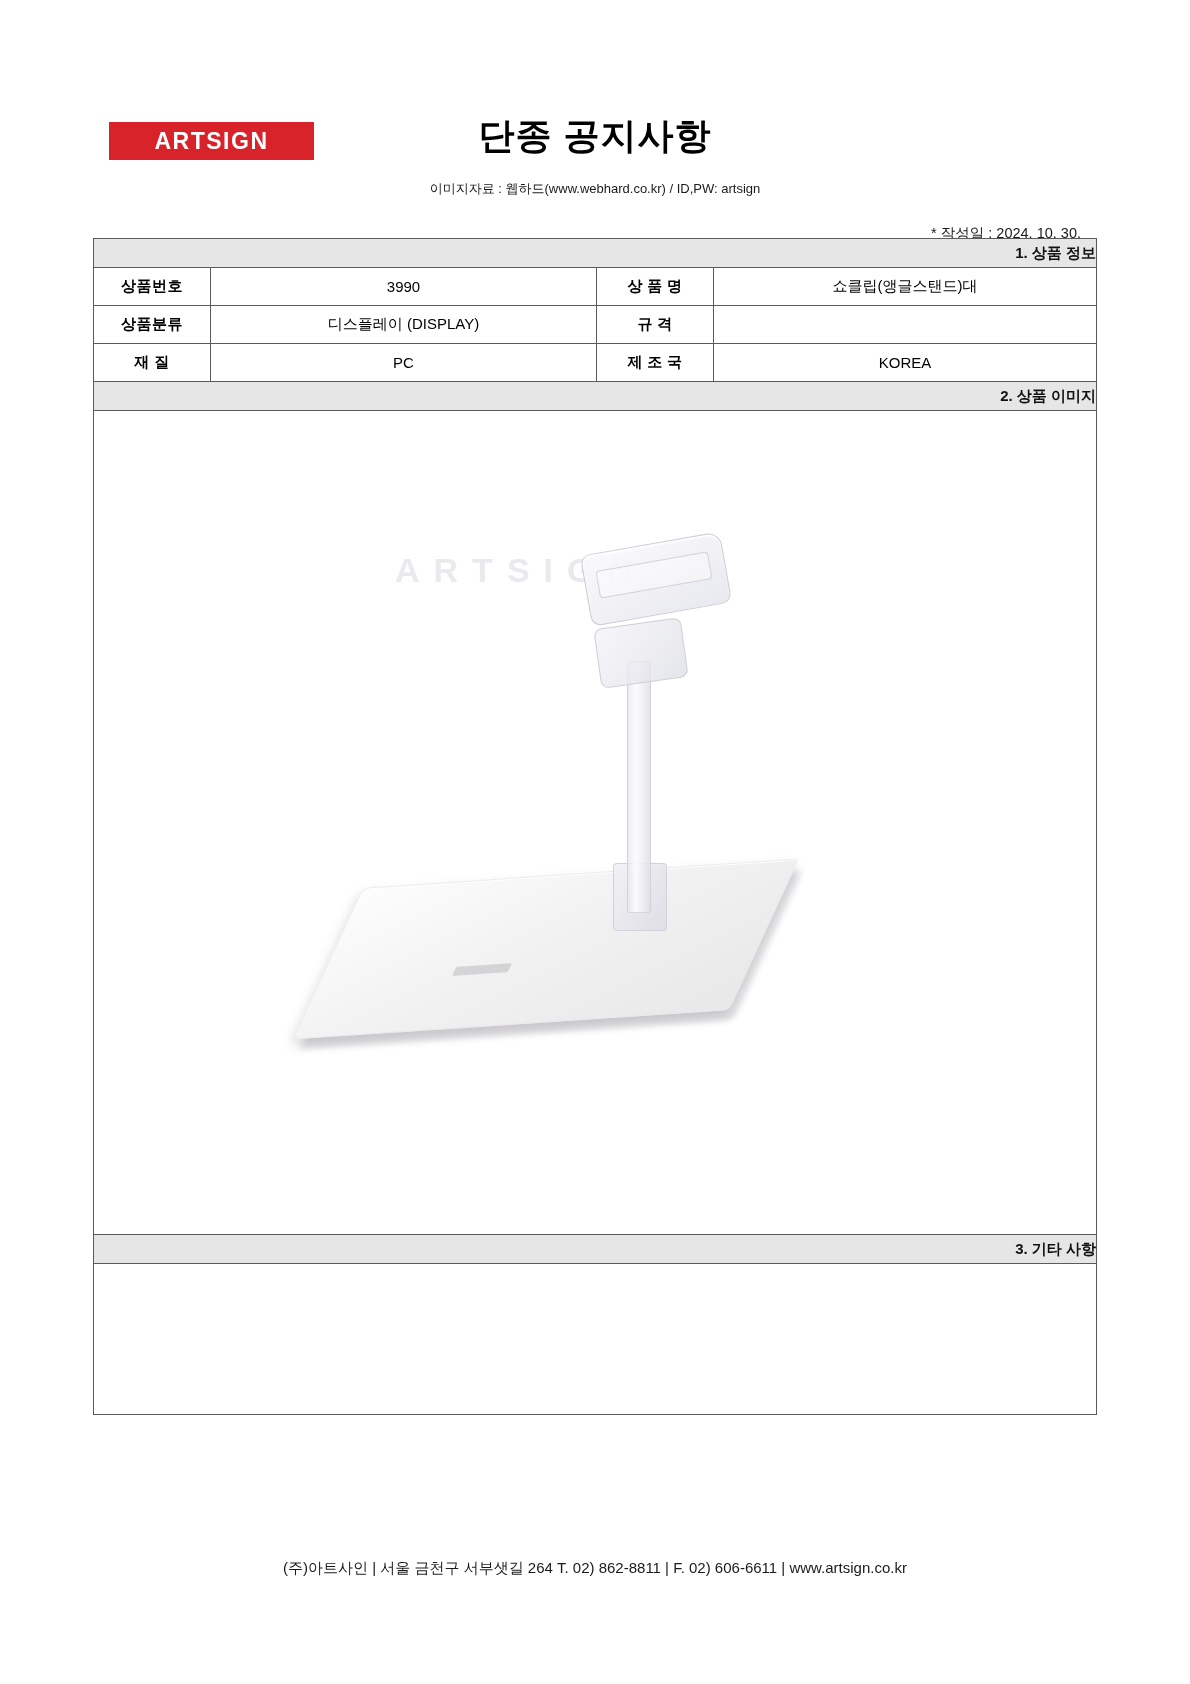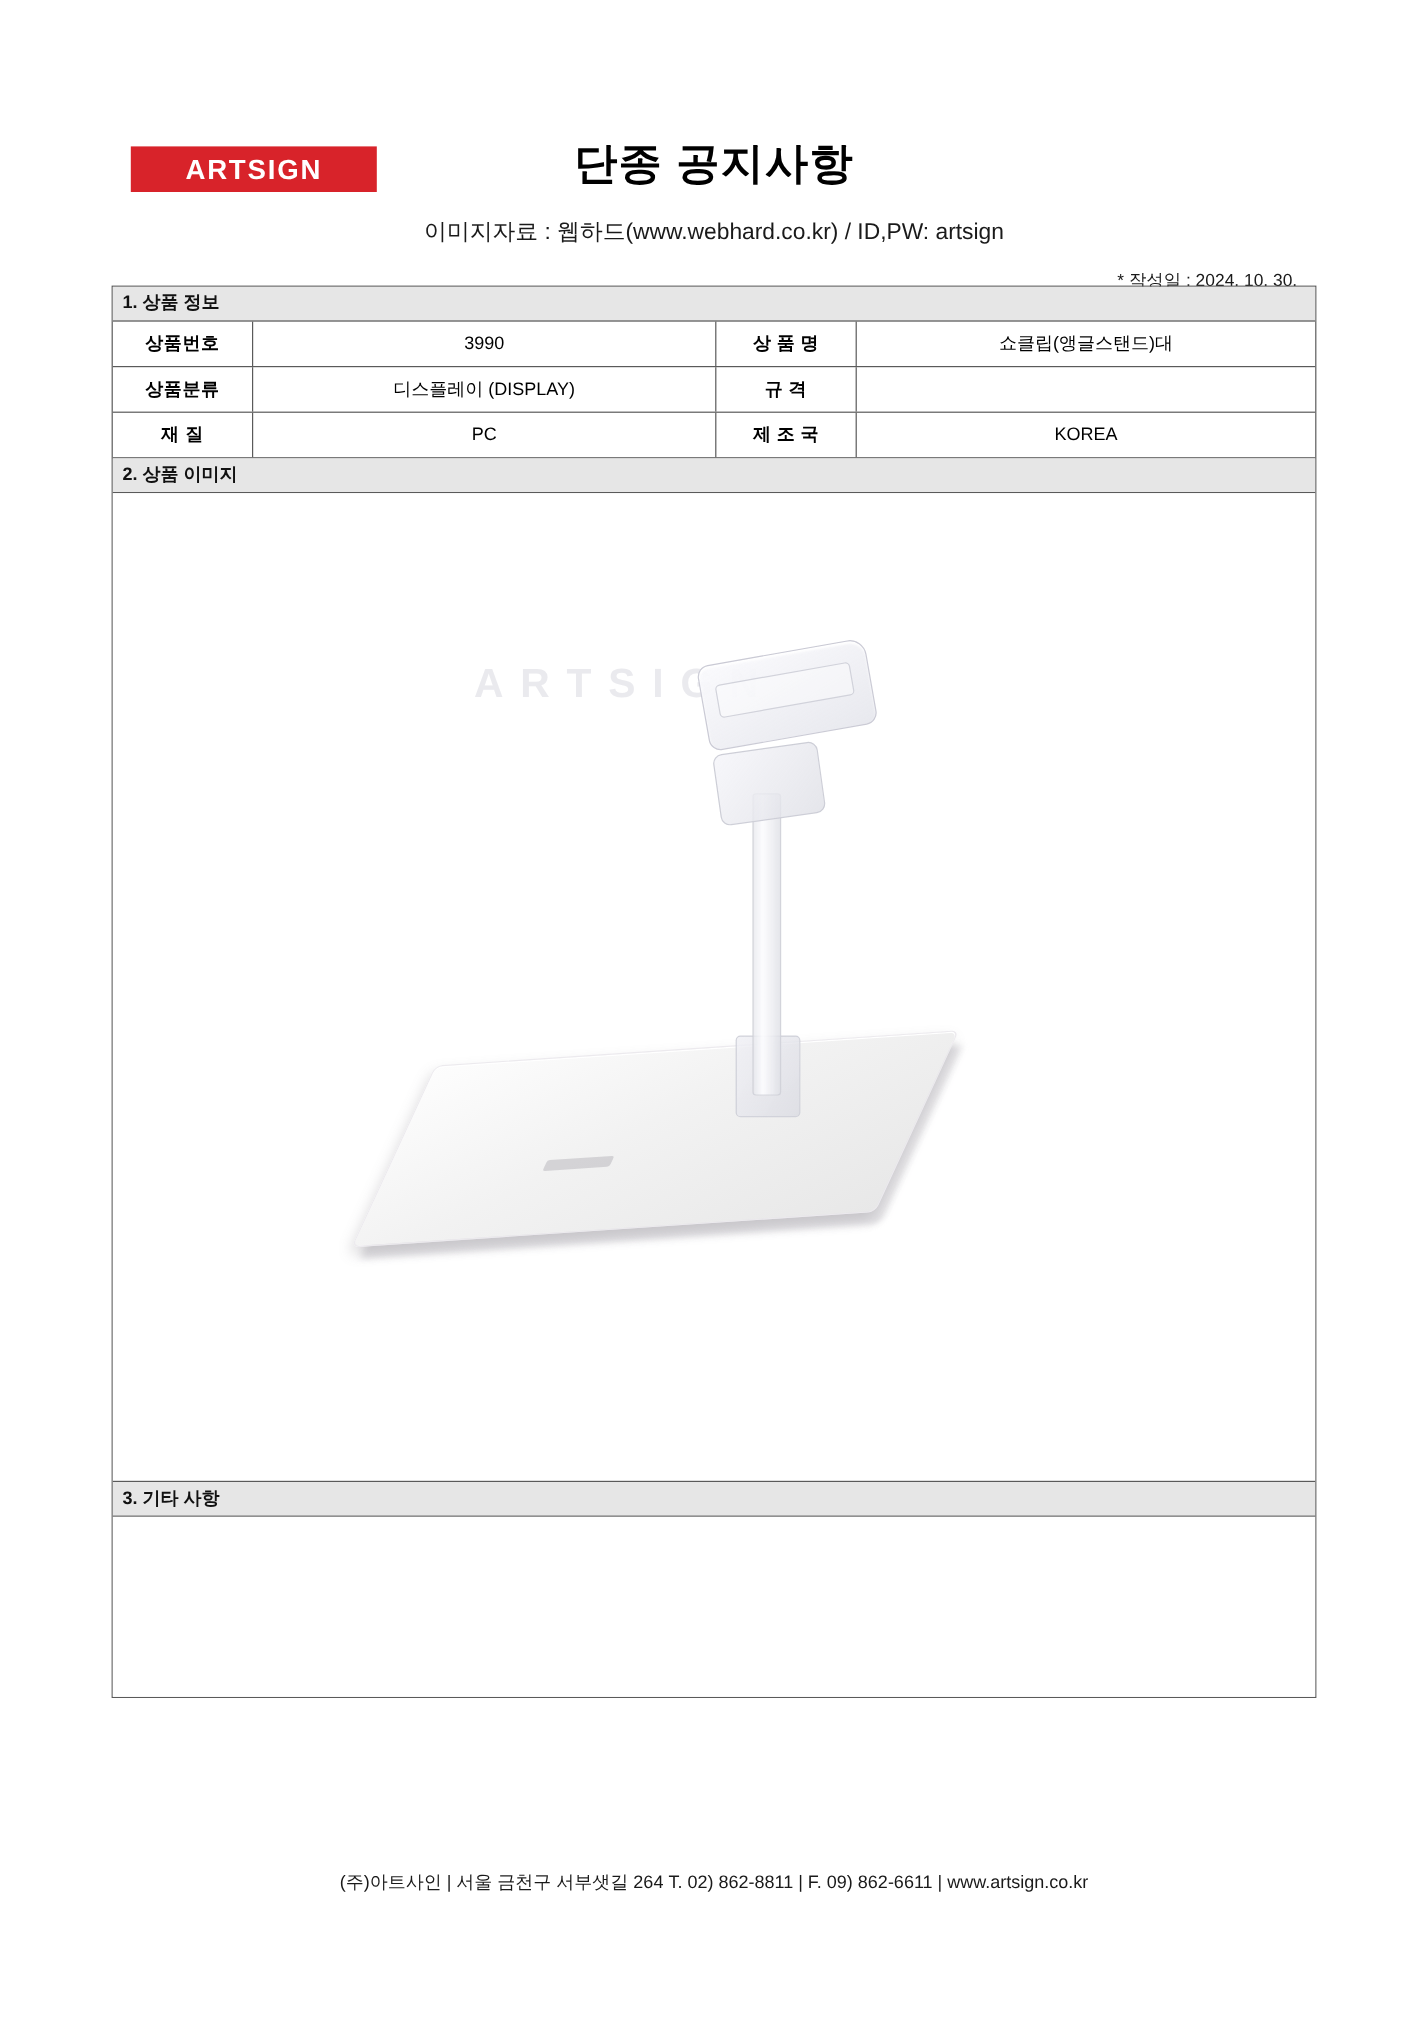--- a/index.html
+++ b/index.html
@@ -54,21 +54,21 @@
     font-weight: bold;
     letter-spacing: 1px;
   }
 
   .subtitle {
     position: absolute;
     left: 0;
     right: 0;
     top: 168px;
     text-align: center;
-    font-size: 19px;
+    font-size: 13px;
     color: #1a1a1a;
   }
 
   .created {
     position: absolute;
     right: 97px;
     top: 212px;
     font-size: 14.5px;
     color: #1a1a1a;
   }
@@ -84,20 +84,21 @@
   }
   .section-bar {
     background: #e6e6e6;
     border-bottom: 1px solid #5a5a5a;
     font-size: 15px;
     font-weight: bold;
     padding: 6px 0 6px 8px;
     height: 16px;
     line-height: 16px;
     color: #111;
+    text-align: right;
   }
   .row {
     display: flex;
     border-bottom: 1px solid #5a5a5a;
     height: 37px;
   }
   .row:last-child { border-bottom: none; }
   .cell {
     display: flex;
     align-items: center;
@@ -298,15 +299,15 @@
         <div class="clip-inner"></div>
       </div>
     </div>
 
     <div class="section-bar">3. 기타 사항</div>
 
     <div class="etc-area"></div>
 
   </div>
 
-  <div class="footer">(주)아트사인  |  서울 금천구 서부샛길 264   T. 02) 862-8811  |  F. 09) 862-6611  |  www.artsign.co.kr</div>
+  <div class="footer">(주)아트사인  |  서울 금천구 서부샛길 264   T. 02) 862-8811  |  F. 02) 606-6611  |  www.artsign.co.kr</div>
 
 </div>
 
 </body></html>

